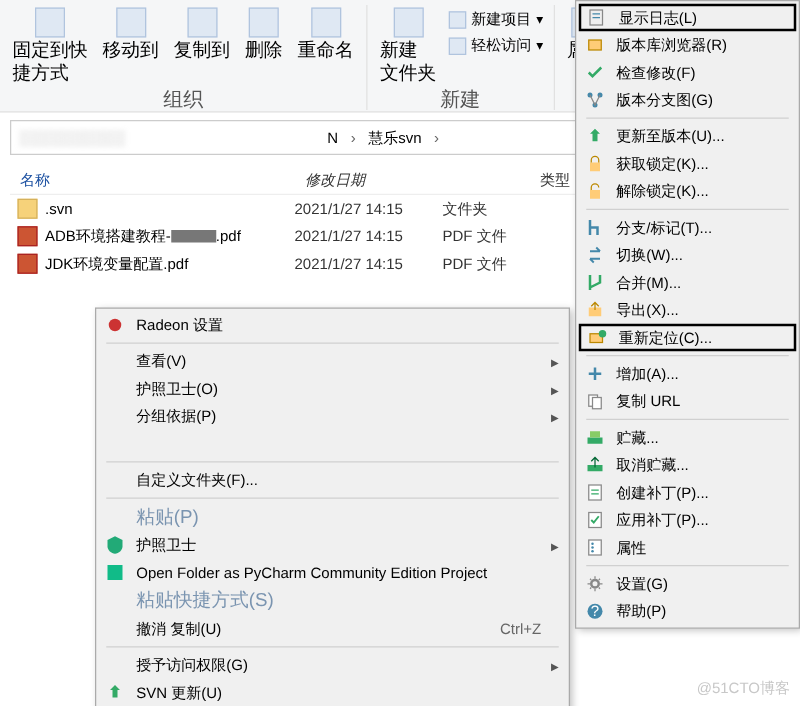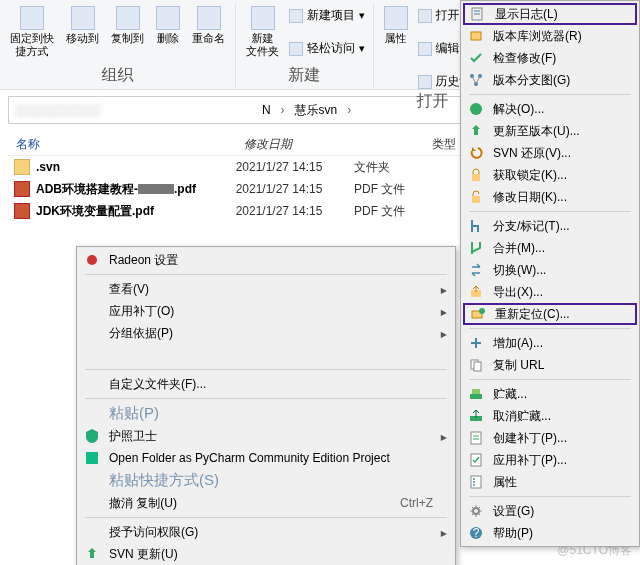--- a/index.html
+++ b/index.html
@@ -4,61 +4,61 @@
 <style>
   * { box-sizing: border-box; margin: 0; padding: 0; font-family: "Microsoft YaHei", "Segoe UI", sans-serif; font-size: 12px; }
   body { width: 640px; height: 565px; background: #fff; overflow: hidden; position: relative; color: #000; }
   
   
   .ribbon { height: 90px; background: #f5f6f7; border-bottom: 1px solid #e1e1e1; display: flex; padding-top: 4px; }
   .ribbon-group { display: flex; flex-direction: column; align-items: center; border-right: 1px solid #e1e1e1; padding: 0 4px; height: 84px;}
   .ribbon-group .buttons { display: flex; gap: 0; flex: 1; align-items: flex-start;}
   .rbtn { display: flex; flex-direction: column; align-items: center; padding: 2px 6px; cursor: pointer; }
   .rbtn .ic { width: 24px; height: 24px; background: #dfe8f3; border: 1px solid #b0c4de; margin-bottom: 2px;}
-  .rbtn .lbl { font-size: 11px; line-height: 1.2; text-align: center; white-space: pre; }
+  .rbtn .lbl { font-size: 15px; line-height: 1.2; white-space: pre; }
   .rbtn-sm { display: flex; align-items: center; gap: 4px; padding: 1px 4px; font-size: 11px; cursor: pointer;}
   .rbtn-sm .ic { width: 14px; height: 14px; background: #dfe8f3; border: 1px solid #b0c4de;}
   .group-label { font-size: 16px; color: #555; padding-bottom: 2px; }
-  .rcol { display:flex; flex-direction:column; gap:14px; padding-top:2px;}
+  .rcol { display:flex; flex-direction:column; gap:2px; padding-top:2px;}
   
   
   .addr { height: 28px; border: 1px solid #ccc; margin: 6px 8px 0; display: flex; align-items: center; padding: 0 6px; justify-content: flex-end; gap: 6px;}
   .addr .crumb { padding: 0 4px; }
   .addr .sep::after { content: "›"; color: #666; }
   .addr .vbtn { color: #666; }
   .addr .blur { filter: blur(2px); flex:1; text-align:left; color:#999;}
   
   
   .cols { display: flex; height: 24px; border-bottom: 1px solid #eee; margin: 8px 8px 0; color: #333; gap: 38px;}
   .cols > div { padding: 4px 8px; }
   .c-name { width: 190px; color:#1a4fa0;}
   .c-date { width: 150px; font-style: italic; }
   .c-type { width: 100px; }
   
   
   .files { margin: 0 8px; }
   .row { display: flex; height: 22px; align-items: center; }
   .row .fic { width: 16px; height: 16px; margin: 0 6px; background: #f6d27a; border: 1px solid #d5b15c;}
   .row .fic.pdf { background: #c53; border-color:#a22;}
-  .row .fname { width: 168px; white-space: nowrap; overflow:hidden;font-weight:bold;}
+  .row .fname { width: 168px; white-space: nowrap; overflow:hidden;}
   .row .fdate { width: 150px; color:#333;text-align:center;}
   .row .ftype { width: 100px; color:#333;}
   .censor { display:inline-block; width:36px; height:10px; background:#777; vertical-align:middle;}
   
   
   .menu { position: absolute; background: #f0f0f0; border: 1px solid #aaa; box-shadow: 2px 2px 6px rgba(0,0,0,0.25); padding: 2px; z-index: 5;}
   .mi { display: flex; align-items: center; height: 22px; padding: 0 20px 0 4px; position: relative; cursor: default;}
   .mi .mic { width: 18px; height: 18px; margin-right: 8px; display: inline-flex; align-items:center; justify-content:center;}
   .mi .mlbl { flex: 1; white-space: nowrap;}
   .mi .sc { color: #666; margin-left: 33px;}
   .mi .arr { position: absolute; right: 6px; }
   .mi .arr::after { content: "▶"; font-size: 8px; color: #555;}
   .msep { height: 1px; background: #d0d0d0; margin: 3px 6px;}
   .mgroup { font-size: 15px; color: #7a94b0; padding: 2px 4px 2px 30px;}
-  .red-box { border: 2px solid #4c1d95; }
+  .red-box { border: 2px solid #000000; }
   
   
   .svn-menu { left: 460px; top: 0; width: 180px; }
   
   .watermark { position:absolute; right:8px; bottom:6px; color:#c8c8c8; font-size:12px;}
   
   .ic-svg { width:16px; height:16px; }
 </style>
 </head>
 <body>
@@ -174,21 +174,21 @@
       <span class="mlbl">Radeon 设置</span>
     </div>
   <div class="msep"></div>
   <div class="mi">
       <span class="mic"></span>
       <span class="mlbl">查看(V)</span>
       <span class="arr"></span>
     </div>
   <div class="mi">
       <span class="mic"></span>
-      <span class="mlbl">应用补丁(O)</span>
+      <span class="mlbl">护照卫士(O)</span>
       <span class="arr"></span>
     </div>
   <div class="mi">
       <span class="mic"></span>
       <span class="mlbl">分组依据(P)</span>
       <span class="arr"></span>
     </div>
   <div class="mi">
       <span class="mic"></span>
     </div>
@@ -282,84 +282,67 @@
           <circle cx="8" cy="12" r="2" fill="#48a"></circle>
           <path d="M4 4 L8 12 L12 4" stroke="#888" fill="none"></path>
         </svg>
       </span>
       <span class="mlbl">版本分支图(G)</span>
     </div>
   <div class="msep"></div>
   <div class="mi">
       <span class="mic">
         <svg class="ic-svg">
-          <circle cx="8" cy="8" r="6" fill="#3a6"></circle>
-        </svg>
-      </span>
-      <span class="mlbl">解决(O)...</span>
-    </div>
-  <div class="mi">
-      <span class="mic">
-        <svg class="ic-svg">
           <path d="M8 2 L12 6 H10 V12 H6 V6 H4 Z" fill="#3a6"></path>
         </svg>
       </span>
       <span class="mlbl">更新至版本(U)...</span>
-    </div>
-  <div class="mi">
-      <span class="mic">
-        <svg class="ic-svg">
-          <path d="M10 3 A5 5 0 1 1 4 6" stroke="#c70" stroke-width="2" fill="none"></path>
-          <path d="M4 2 L4 6 L8 6" fill="#c70"></path>
-        </svg>
-      </span>
-      <span class="mlbl">SVN 还原(V)...</span>
     </div>
   <div class="mi">
       <span class="mic">
         <svg class="ic-svg">
           <rect x="4" y="7" width="8" height="7" fill="#fc7"></rect>
           <path d="M5 7 V5 A3 3 0 0 1 11 5 V7" stroke="#b80" fill="none"></path>
         </svg>
       </span>
       <span class="mlbl">获取锁定(K)...</span>
     </div>
   <div class="mi">
       <span class="mic">
         <svg class="ic-svg">
           <rect x="4" y="7" width="8" height="7" fill="#fc7"></rect>
           <path d="M5 7 V5 A3 3 0 0 1 11 5" stroke="#b80" fill="none"></path>
         </svg>
       </span>
-      <span class="mlbl">修改日期(K)...</span>
+      <span class="mlbl">解除锁定(K)...</span>
     </div>
   <div class="msep"></div>
   <div class="mi">
       <span class="mic">
         <svg class="ic-svg">
           <path d="M4 2 V14 M4 8 H10 V14" stroke="#48a" stroke-width="2" fill="none"></path>
         </svg>
       </span>
       <span class="mlbl">分支/标记(T)...</span>
     </div>
   <div class="mi">
       <span class="mic">
         <svg class="ic-svg">
+          <path d="M4 5 H12 M12 5 L9 2 M12 11 H4 M4 11 L7 14" stroke="#48a" stroke-width="1.5" fill="none"></path>
+        </svg>
+      </span>
+      <span class="mlbl">切换(W)...</span>
+    </div>
+  <div class="mi">
+      <span class="mic">
+        <svg class="ic-svg">
           <path d="M4 2 V14 M12 2 V8 L4 12" stroke="#3a6" stroke-width="2" fill="none"></path>
         </svg>
       </span>
       <span class="mlbl">合并(M)...</span>
-    </div>
-  <div class="mi">
-      <span class="mic">
-        <svg class="ic-svg">
-          <path d="M4 5 H12 M12 5 L9 2 M12 11 H4 M4 11 L7 14" stroke="#48a" stroke-width="1.5" fill="none"></path>
-        </svg>
-      </span>
-      <span class="mlbl">切换(W)...</span>
     </div>
   <div class="mi">
       <span class="mic">
         <svg class="ic-svg">
           <rect x="3" y="6" width="10" height="7" fill="#fc7"></rect>
           <path d="M8 2 V8 M5 5 L8 2 L11 5" stroke="#b80" fill="none"></path>
         </svg>
       </span>
       <span class="mlbl">导出(X)...</span>
     </div>

